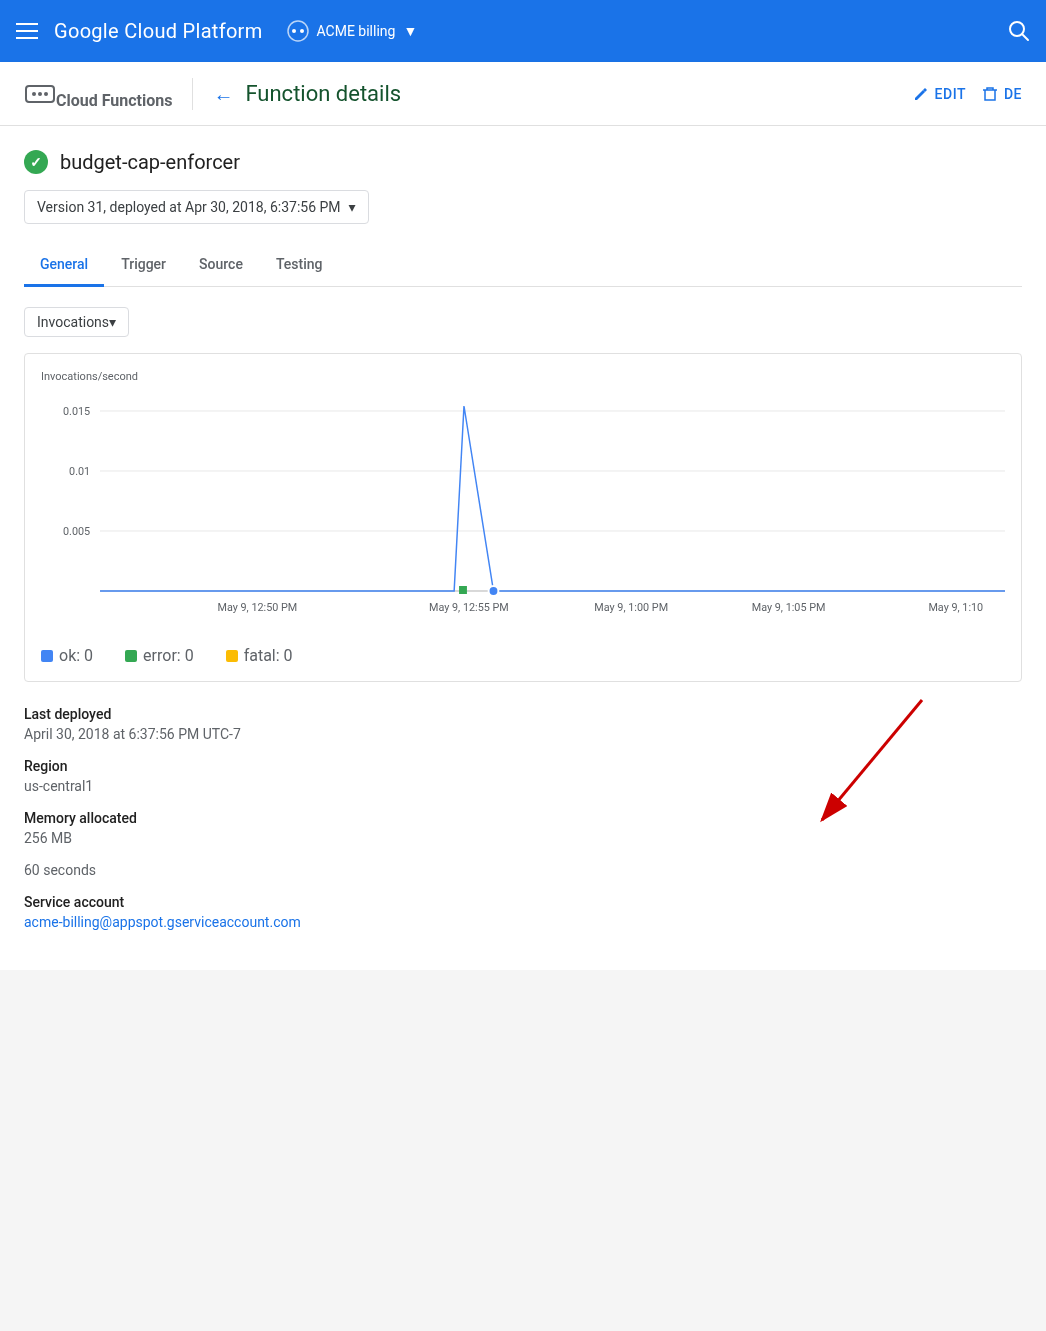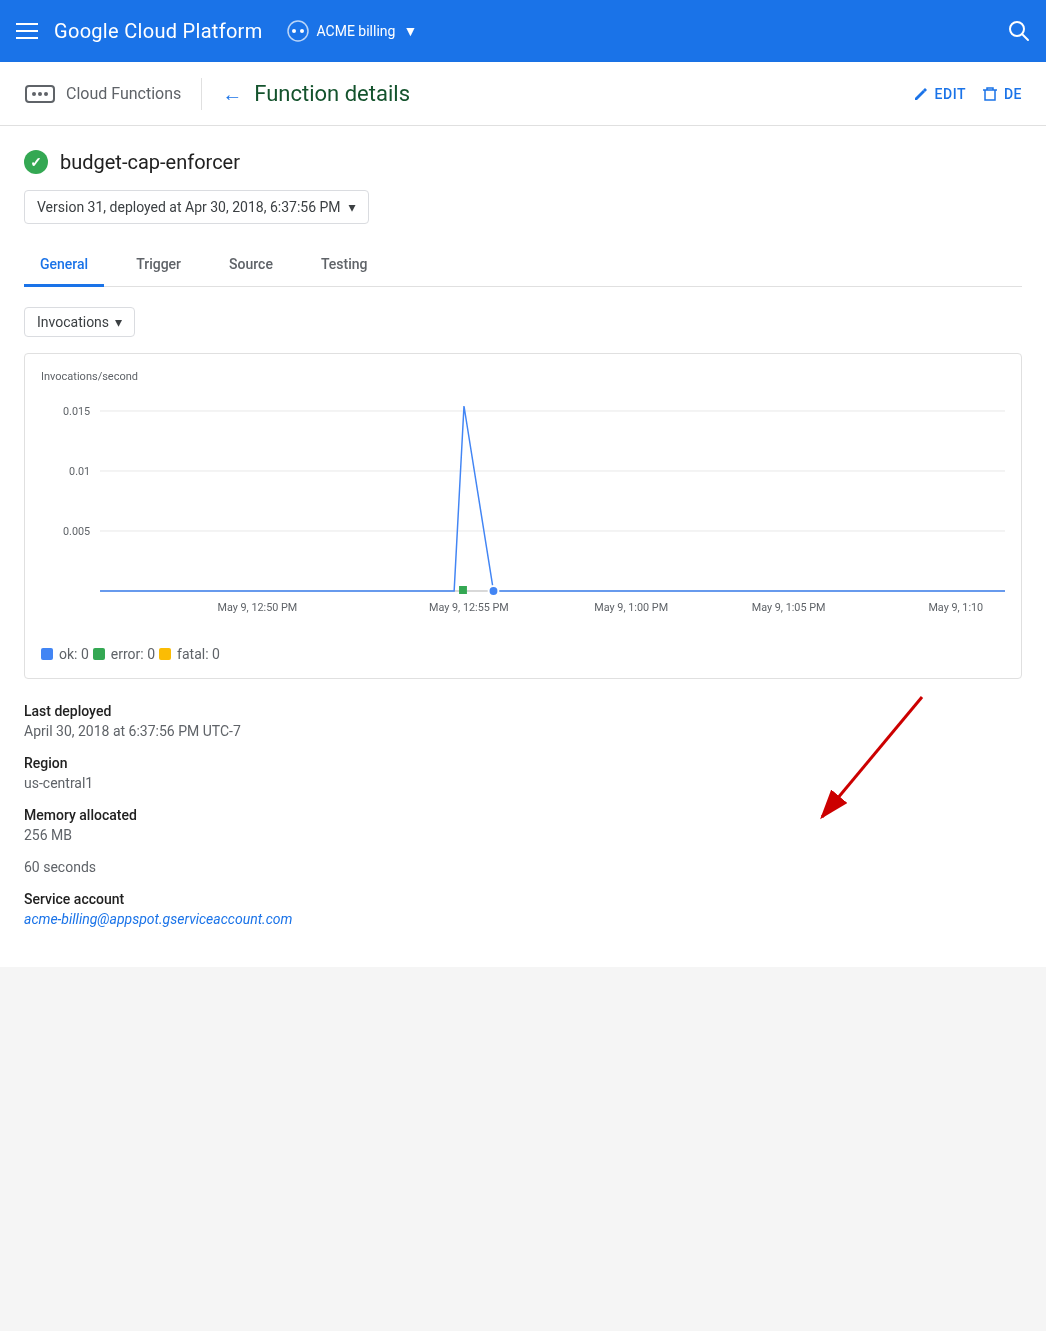--- a/index.html
+++ b/index.html
@@ -34,21 +34,21 @@
     .sub-header {
       background: white;
       display: flex;
       align-items: center;
       padding: 0 24px;
       height: 64px;
       border-bottom: 1px solid #e0e0e0;
       box-shadow: 0 1px 3px rgba(0,0,0,0.1);
     }
     .sub-header .cloud-functions {
-      display: flex; align-items: center; gap: 10px; color: #5f6368; font-size: 16px;
+      display: flex; align-items: flex-end; color: #5f6368; font-size: 16px; font-weight: bold;
     }
     .sub-header .separator {
       width: 1px; height: 32px; background: #e0e0e0; margin: 0 20px;
     }
     .sub-header .back-arrow {
       color: #1a73e8; font-size: 20px; cursor: pointer; margin-right: 12px;
     }
     .sub-header .page-title {
       font-size: 22px; font-weight: 400; color: #14532d;
     }
@@ -87,68 +87,68 @@
     
     .version-dropdown {
       display: inline-flex; align-items: center; gap: 8px;
       border: 1px solid #dadce0; border-radius: 4px; padding: 8px 12px;
       font-size: 14px; color: #3c4043; cursor: pointer; margin-bottom: 20px;
       background: white;
     }
 
     
     .tabs {
-      display: flex; gap: 16px; border-bottom: 1px solid #e0e0e0; margin-bottom: 20px;
+      display: flex; gap: 1px; border-bottom: 1px solid #e0e0e0; margin-bottom: 20px;
     }
     .tab {
       padding: 12px 16px; font-size: 14px; cursor: pointer; color: #5f6368;
       border-bottom: 3px solid transparent; margin-bottom: -1px; font-weight: 500;
     }
     .tab.active {
       color: #1a73e8; border-bottom-color: #1a73e8;
     }
 
     
     .metric-selector {
-      display: inline-flex; align-items: center; gap: 6px;
+      display: inline-flex; align-items: center; 
       border: 1px solid #dadce0; border-radius: 4px; padding: 6px 12px;
       font-size: 14px; color: #3c4043; cursor: pointer; margin-bottom: 16px;
       background: white;
     }
 
     
     .chart-container {
       border: 1px solid #e0e0e0; border-radius: 4px; padding: 16px;
       margin-bottom: 24px; background: white; position: relative; overflow: hidden;
     }
     .chart-y-label {
       font-size: 11px; color: #5f6368; margin-bottom: 8px;
     }
 
     
     .chart-legend {
-      display: flex; gap: 4px; align-items: center; margin-top: 12px; font-size: 14px; color: #5f6368;
+      display: flex; gap: 32px; align-items: center; margin-top: 12px; font-size: 16px; color: #5f6368;
     }
     .legend-item {
       display: flex; align-items: center; gap: 6px;
     }
     .legend-color {
       width: 12px; height: 12px; border-radius: 2px;
     }
     .detail-item {
       margin-bottom: 16px;
     }
     .detail-label {
       font-size: 14px; font-weight: 500; color: #212121; margin-bottom: 4px;
     }
     .detail-value {
       font-size: 14px; color: #5f6368;
     }
     .detail-value.link {
-      color: #1a73e8; cursor: pointer; text-decoration: none; font-style: italic;
+      color: #1a73e8; cursor: pointer; text-decoration: none;
     }
 
     .details-wrapper {
       position: relative;
     }
 
     .red-arrow {
       position: absolute;
       right: 60px;
       bottom: 80px;

